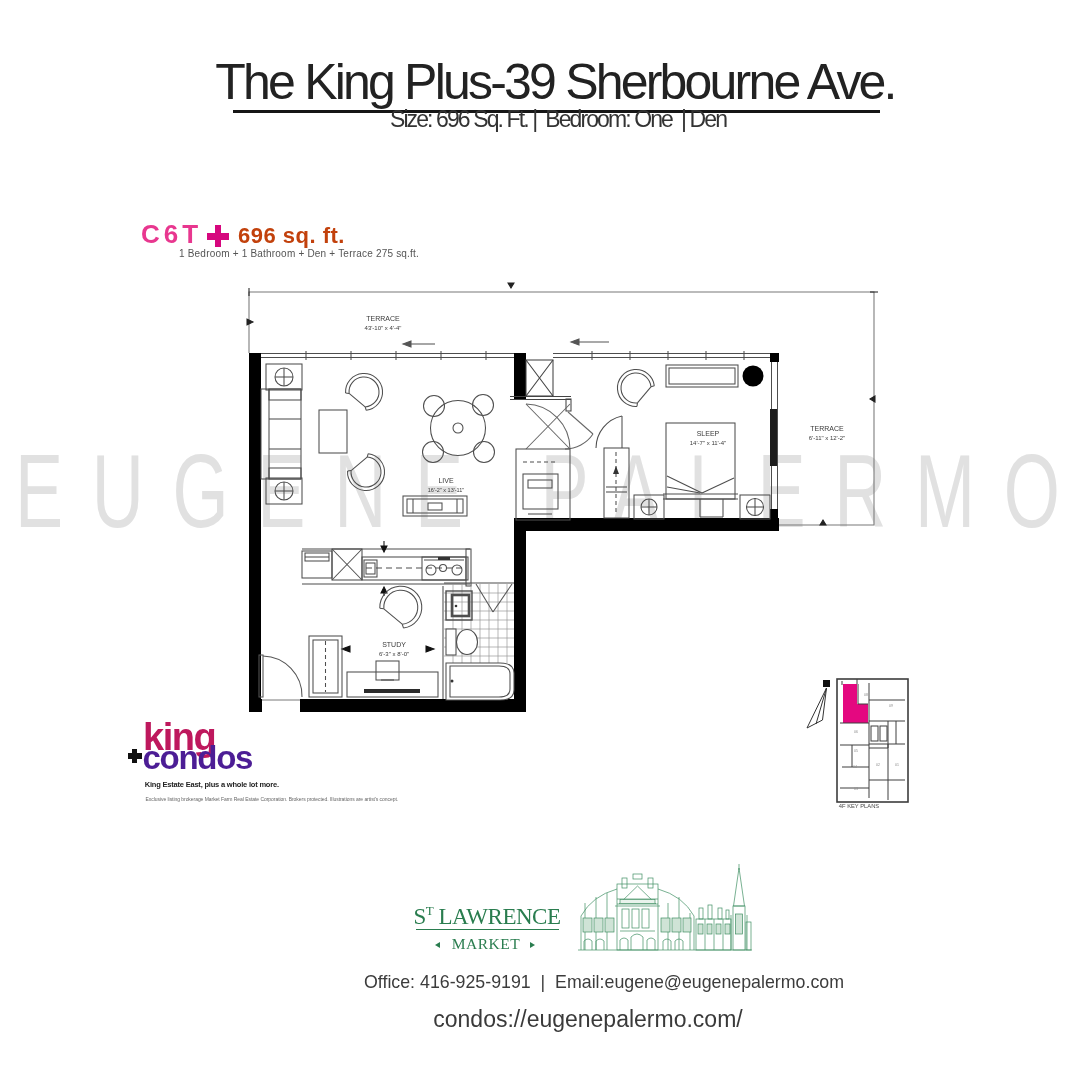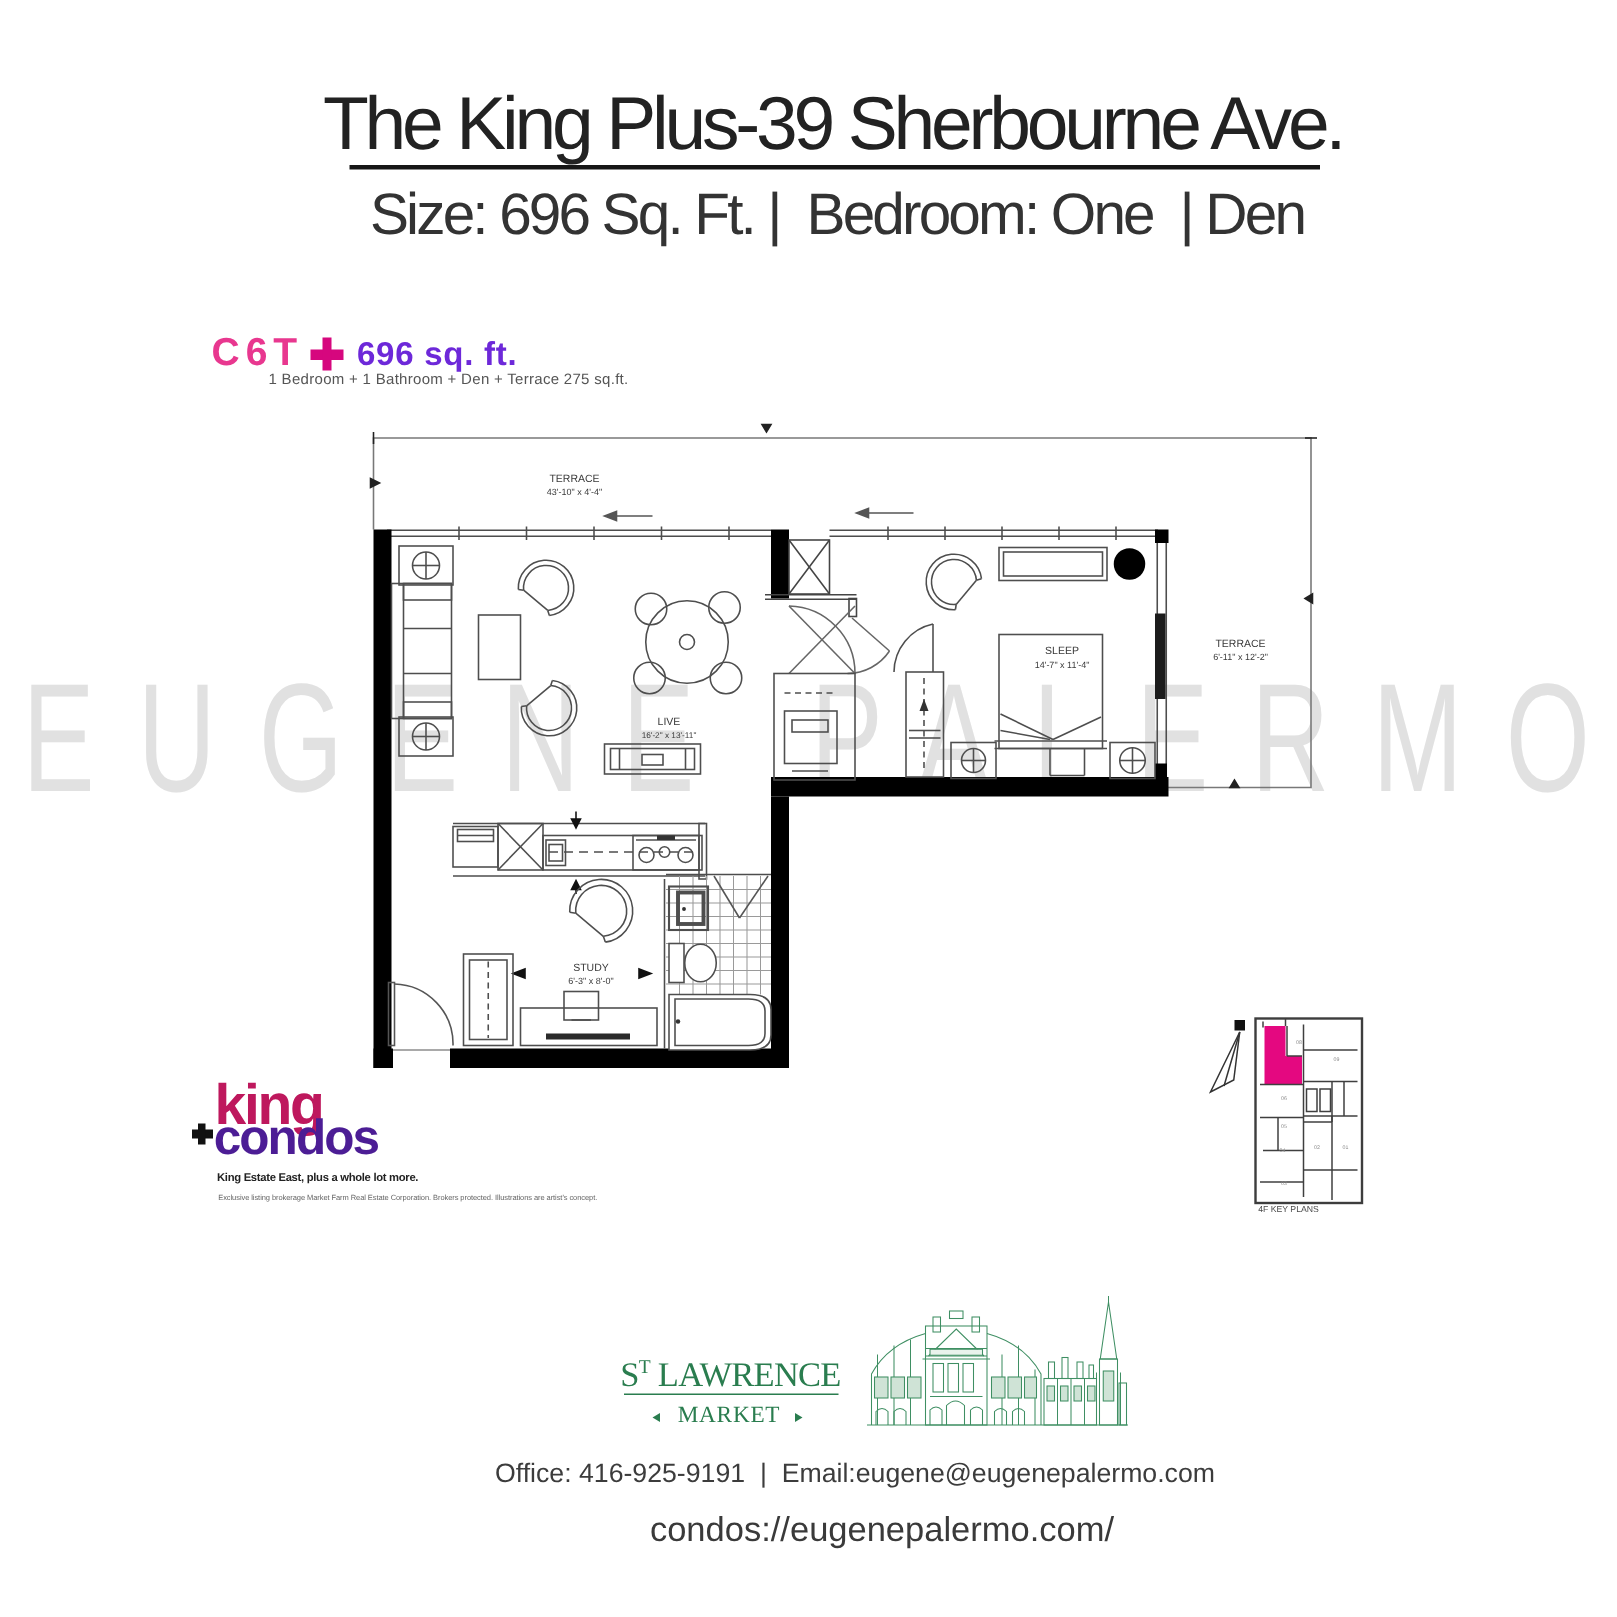--- a/index.html
+++ b/index.html
@@ -10,29 +10,29 @@
 </style>
 </head>
 <body>
 
 <div class="abs" style="left:15px;top:439.5px;font-size:103px;color:#e1e1e1;letter-spacing:41px;white-space:nowrap;transform:scaleX(0.70);transform-origin:0 0;line-height:1;">EUGENE PALERMO</div>
 
 <div class="abs ctr" style="left:555px;top:57.2px;font-size:50px;letter-spacing:-2.8px;color:#222;line-height:1;">The King Plus-39 Sherbourne Ave.</div>
 
 <div class="abs" style="left:233px;top:110px;width:647px;height:2.5px;background:#161616;"></div>
 
-<div class="abs ctr" style="left:558px;top:124px;font-size:39px;letter-spacing:-1.9px;color:#333;line-height:1;">Size: 696 Sq. Ft. |&nbsp; Bedroom: One &nbsp;| Den</div>
+<div class="abs ctr" style="left:558px;top:108px;font-size:23px;letter-spacing:-1.9px;color:#333;line-height:1;">Size: 696 Sq. Ft. |&nbsp; Bedroom: One &nbsp;| Den</div>
 
 <div class="abs" style="left:141px;top:221px;font-size:26px;font-weight:bold;letter-spacing:4px;color:#e8378f;line-height:1;text-align:right;">C6T</div>
 
 <div class="abs" style="left:207px;top:233px;width:22px;height:6.5px;background:#d6077e;"></div>
 
 <div class="abs" style="left:214.8px;top:225px;width:6.5px;height:21.5px;background:#d6077e;"></div>
 
-<div class="abs" style="left:238px;top:224.5px;font-size:22px;font-weight:bold;letter-spacing:0.5px;color:#6d28d9;line-height:1;">696 sq. ft.</div>
+<div class="abs" style="left:238px;top:224.5px;font-size:22px;font-weight:bold;letter-spacing:0.5px;color:#c2410c;line-height:1;">696 sq. ft.</div>
 
 <div class="abs" style="left:143px;top:248.5px;font-size:10px;color:#555;letter-spacing:0.2px;line-height:1;margin-left:36px;">1 Bedroom + 1 Bathroom + Den + Terrace 275 sq.ft.</div>
 
 <svg class="abs" style="left:0;top:0;filter:blur(0.4px);" width="1078" height="1078" viewBox="0 0 1078 1078" fill="none" stroke-linecap="butt">
 <g stroke="#4e4e4e" stroke-width="1.05">
 
 <path d="M249,353 L249,292 L874,292 L874,525 L777,525" stroke="#787878"></path>
 
 <g stroke="none" fill="#3a3a3a" font-family="Liberation Sans" text-anchor="middle">
   <text x="383" y="321" font-size="7">TERRACE</text>
@@ -505,15 +505,15 @@
 <div class="abs ctr" style="left:487px;top:904px;font-size:23px;font-family:'Liberation Serif',serif;letter-spacing:-0.5px;color:#2a7d4f;line-height:1;">S<span style="font-size:13px;vertical-align:9px;">T</span> LAWRENCE</div>
 
 <div class="abs" style="left:416px;top:929px;width:143px;height:1.4px;background:#2a7d4f;"></div>
 
 <div class="abs ctr" style="left:486px;top:936px;font-size:15.5px;font-family:'Liberation Serif',serif;letter-spacing:0.5px;color:#2a7d4f;line-height:1;">MARKET</div>
 
 <div class="abs" style="left:435px;top:941.5px;width:0;height:0;border-top:3.5px solid transparent;border-bottom:3.5px solid transparent;border-right:5px solid #2a7d4f;"></div>
 
 <div class="abs" style="left:530px;top:941.5px;width:0;height:0;border-top:3.5px solid transparent;border-bottom:3.5px solid transparent;border-left:5px solid #2a7d4f;"></div>
 
-<div class="abs ctr" style="left:570px;top:974px;font-size:17.8px;color:#3c3c3c;line-height:1;">Office: 416-925-9191&nbsp; | &nbsp;Email:eugene@eugenepalermo.com</div>
+<div class="abs ctr" style="left:604px;top:974px;font-size:17.8px;color:#3c3c3c;line-height:1;">Office: 416-925-9191&nbsp; | &nbsp;Email:eugene@eugenepalermo.com</div>
 
 <div class="abs ctr" style="left:588px;top:1008px;font-size:23px;color:#3a3a3a;line-height:1;">condos://eugenepalermo.com/</div>
 
 </body></html>

